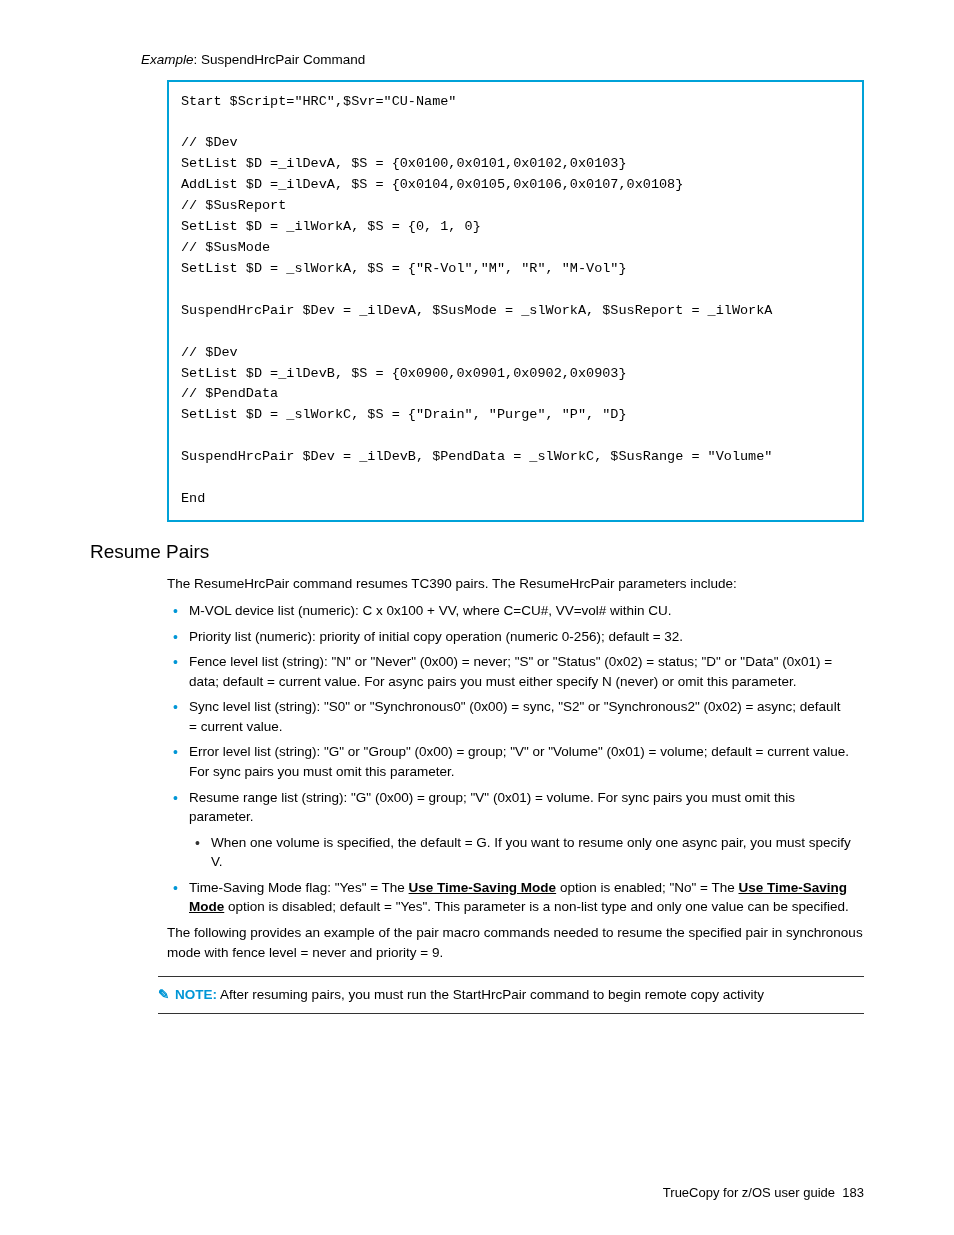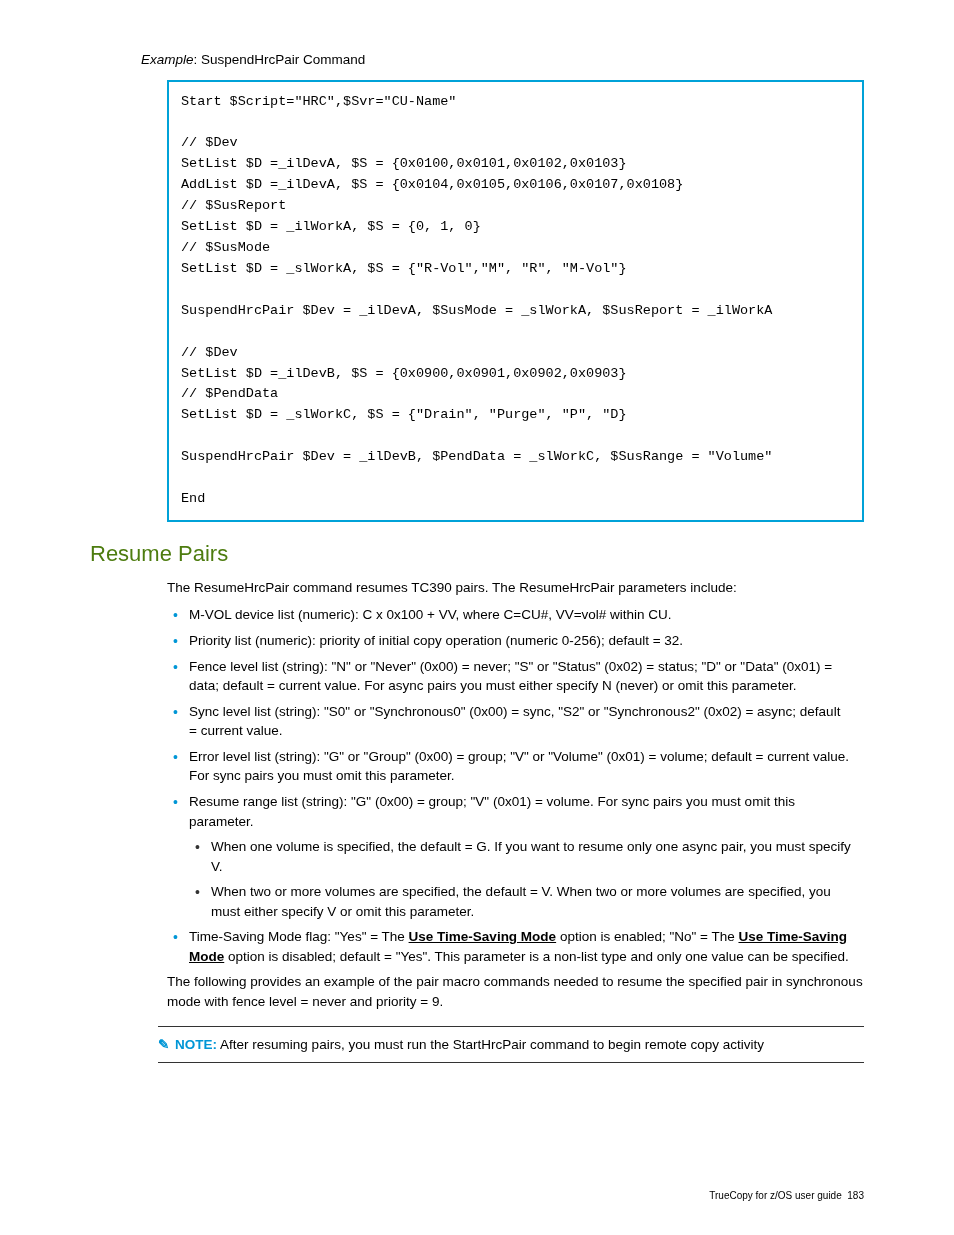--- a/index.html
+++ b/index.html
@@ -26,23 +26,23 @@
     border: 2px solid #00a2d8;
     margin-left: 77px;
     padding: 10px 12px;
     font-family: "Courier New", Courier, monospace;
     font-size: 13.5px;
     white-space: pre-wrap;
     line-height: 1.55;
     margin-bottom: 16px;
   }
   h2.section-heading {
-    color: #4d7c0f;
+    color: #000000;
     font-weight: normal;
-    font-size: 22px;
+    font-size: 19px;
     margin: 10px 0 8px 0;
   }
   .body-text {
     margin: 0 0 8px 77px;
   }
   ul.level1 {
     list-style: none;
     padding: 0;
     margin: 0 13px 6px 77px;
   }
@@ -89,21 +89,21 @@
     margin-right: 2px;
   }
   .note-label {
     color: #0096d6;
     font-weight: bold;
   }
   .footer {
     position: absolute;
     bottom: 32px;
     right: 90px;
-    font-size: 10px;
+    font-size: 13px;
   }
   .bold { font-weight: bold; text-decoration: underline; }
 </style>
 </head>
 <body>
 
 <div class="example-label">
   <span>Example</span><span class="normal">: SuspendHrcPair Command</span>
 </div>
 
@@ -135,21 +135,20 @@
 <ul class="level1">
   <li>M-VOL device list (numeric): C x 0x100 + VV, where C=CU#, VV=vol# within CU.</li>
   <li>Priority list (numeric): priority of initial copy operation (numeric 0-256); default = 32.</li>
   <li>Fence level list (string): "N" or "Never" (0x00) = never; "S" or "Status" (0x02) = status; "D" or "Data" (0x01) = data; default = current value. For async pairs you must either specify N (never) or omit this parameter.</li>
   <li>Sync level list (string): "S0" or "Synchronous0" (0x00) = sync, "S2" or "Synchronous2" (0x02) = async; default = current value.</li>
   <li>Error level list (string): "G" or "Group" (0x00) = group; "V" or "Volume" (0x01) = volume; default = current value. For sync pairs you must omit this parameter.</li>
   <li>
     <span>Resume range list (string): "G" (0x00) = group; "V" (0x01) = volume. For sync pairs you must omit this parameter.</span>
     <ul class="level2">
       <li>When one volume is specified, the default = G. If you want to resume only one async pair, you must specify V.</li>
-      <li>When two or more volumes are specified, the default = V. When two or more volumes are specified, you must either specify V or omit this parameter.</li>
     </ul>
   </li>
   <li>
     <span>Time-Saving Mode flag: "Yes" = The </span><span class="bold">Use Time-Saving Mode</span><span> option is enabled; "No" = The </span><span class="bold">Use Time-Saving Mode</span><span> option is disabled; default = "Yes". This parameter is a non-list type and only one value can be specified.</span>
   </li>
 </ul>
 
 <p class="body-text">The following provides an example of the pair macro commands needed to resume the specified pair in synchronous mode with fence level = never and priority = 9.</p>
 
 <div class="note-block">

